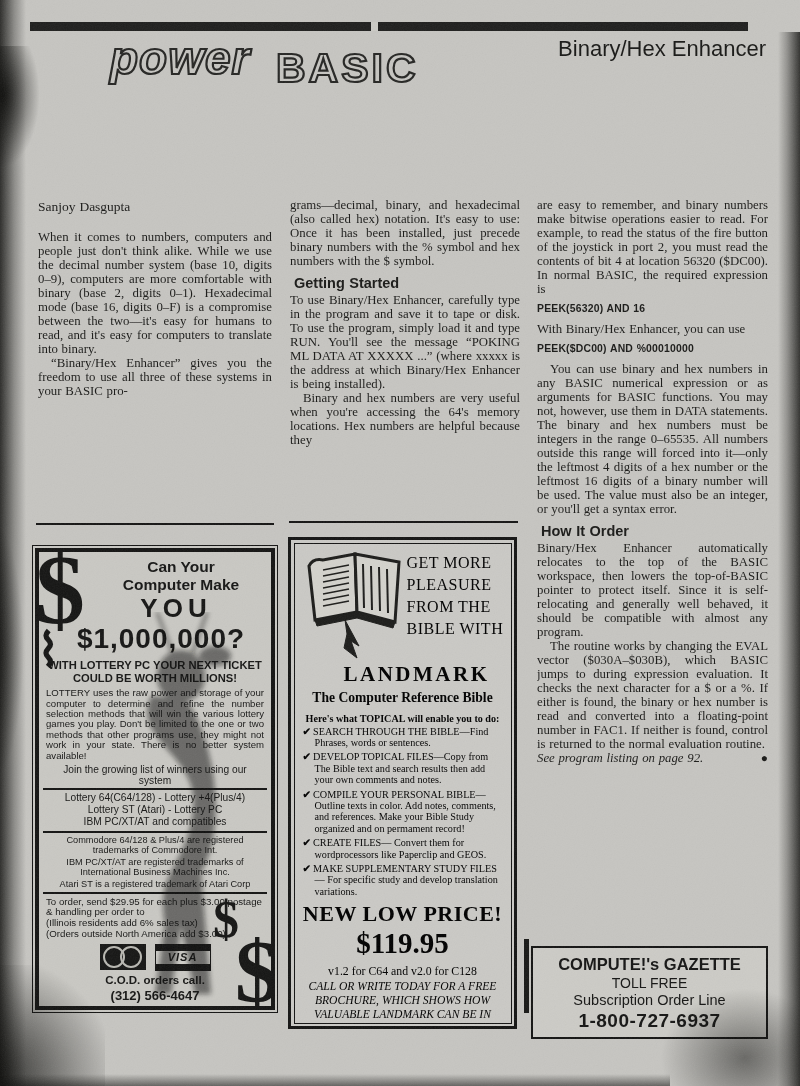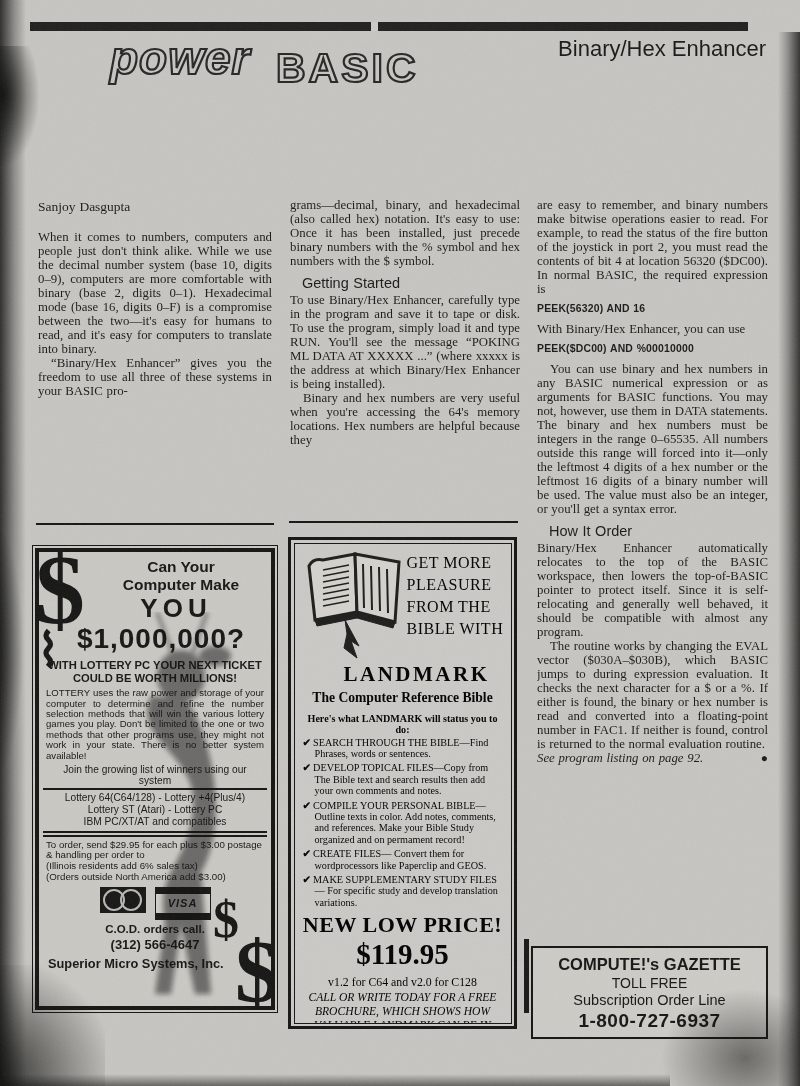--- a/index.html
+++ b/index.html
@@ -32,22 +32,22 @@
              font-size:22px;color:#181816;z-index:3;}
   
   .col{position:absolute;text-align:justify;font-size:12.8px;line-height:14px;word-spacing:.5px;overflow:hidden;}
   #col1{left:38px;top:200px;width:234px;height:320px;}
   #col2{left:290px;top:198px;width:230px;height:322px;}
   #col3{left:537px;top:198px;width:231px;height:742px;}
   .byline{font-size:13.5px;margin:0 0 16px;text-align:left;}
   .deck{font-weight:bold;font-style:italic;font-size:13.6px;line-height:15.4px;margin:0 0 17px;}
   p.body{margin:0;}
   p.indent{text-indent:13px;}
-  .section-head{font-family:"Liberation Sans",sans-serif;font-weight:400;font-size:14.5px;
-                margin:8px 12px 3px;text-align:left;}
+  .section-head{font-family:"Liberation Sans",sans-serif;font-weight:700;font-size:14.5px;
+                margin:8px 4px 3px;text-align:left;}
   .code{font-family:"Liberation Sans",sans-serif;font-weight:700;font-size:10.4px;margin:6px 0;
         text-align:left;letter-spacing:.2px;}
   .see{font-style:italic;margin-top:2px;}
   .end-dot{float:right;font-style:normal;font-size:12px;line-height:14px;}
   .colrule{position:absolute;background:#151514;height:2px;z-index:2;}
   #rule1{left:36px;top:523px;width:238px;}
   #rule2{left:289px;top:521px;width:229px;}
   
   #lottery{position:absolute;left:32px;top:545px;width:246px;height:468px;box-sizing:border-box;
            border:1.5px solid #141413;padding:2px;z-index:4;background:rgba(206,205,200,.35);}
@@ -61,21 +61,21 @@
   .lot-join{font-size:10.2px;text-align:center;margin:3px 0 2px;}
   .lrule{border:0;border-top:2.5px solid #141413;margin:2px -3px;}
   .lot-products{text-align:center;font-size:10.2px;line-height:12.2px;margin:2px 0;}
   .lot-tm{text-align:center;font-size:9.2px;line-height:10.2px;margin:2px 0;}
   .lot-tm div{margin-bottom:2px;}
   .lot-order{font-size:9.7px;line-height:10.8px;margin:3px 0 2px;text-align:left;}
   .cards{display:flex;justify-content:center;gap:9px;margin:4px 0 3px;}
   .mc{width:46px;height:26px;background:#161615;position:relative;}
   .mc i{position:absolute;width:18px;height:18px;border:2.5px solid #b9b8b2;border-radius:50%;top:2px;}
   .mc i.c1{left:3px;} .mc i.c2{left:20px;}
-  .visa{width:56px;height:33px;border:1.5px solid #161615;background:#cfcec9;position:relative;
+  .visa{width:56px;height:27px;border:1.5px solid #161615;background:#cfcec9;position:relative;
         display:flex;align-items:center;justify-content:center;box-sizing:border-box;}
   .visa::before{content:"";position:absolute;top:0;left:0;right:0;height:6px;background:#161615;}
   .visa::after{content:"";position:absolute;bottom:0;left:0;right:0;height:6px;background:#161615;}
   .visa span{font-style:italic;font-weight:700;font-size:11px;letter-spacing:1px;color:#161615;}
   .lot-cod{text-align:center;font-weight:700;font-size:11.5px;margin:2px 0 2px;}
   .lot-phone{text-align:center;font-weight:700;font-size:13px;margin:0 0 5px;}
   .lot-company-row{display:flex;align-items:center;gap:9px;margin:2px 0 0 2px;}
   .lot-name{font-weight:700;font-size:12.8px;line-height:14px;}
   .dollar-top{position:absolute;left:-4px;top:-12px;font-family:"Liberation Serif",serif;font-weight:700;
        font-size:100px;line-height:1;color:#151514;z-index:1;}
@@ -190,20 +190,25 @@
       <div class="lot-sub">WITH LOTTERY PC YOUR NEXT TICKET COULD BE WORTH MILLIONS!</div>
       <div class="lot-body">LOTTERY uses the raw power and storage of your computer to determine and refine the number selection methods that will win the various lottery games you play. Don't be limited to the one or two methods that other programs use, they might not work in your state. There is no better system available!</div>
       <div class="lot-join">Join the growing list of winners using our system</div>
       <hr class="lrule">
       <div class="lot-products">
         <div>Lottery 64(C64/128) - Lottery +4(Plus/4)</div>
         <div>Lottery ST (Atari) - Lottery PC</div>
         <div>IBM PC/XT/AT and compatibles</div>
       </div>
       <hr class="lrule">
+      <div class="lot-tm">
+        <div>Commodore 64/128 &amp; Plus/4 are registered trademarks of Commodore Int.</div>
+        <div>IBM PC/XT/AT are registered trademarks of International Business Machines Inc.</div>
+        <div>Atari ST is a registered trademark of Atari Corp</div>
+      </div>
       <hr class="lrule">
       <div class="lot-order">
         <div>To order, send $29.95 for each plus $3.00 postage &amp; handling per order to</div>
         <div>(Illinois residents add 6% sales tax)</div>
         <div>(Orders outside North America add $3.00)</div>
       </div>
       <div class="cards">
         <div class="mc">
             <i class="c1"></i>
             <i class="c2"></i>
@@ -238,21 +243,21 @@
             <path d="M16 72 L58 64 L96 74 L94 80 L58 70 L18 78 Z" fill="#1c1c1a" stroke-width="1"></path>
             <path d="M24 22 l26 -5 M24 28 l26 -5 M24 34 l26 -5 M24 40 l26 -5 M24 46 l26 -5 M24 52 l26 -5 M24 58 l26 -5" stroke-width="1.3"></path>
             <path d="M64 16 l1 44 M72 18 l1 44 M80 19 l1 44 M88 21 l1 44" stroke-width="2"></path>
             <path d="M46 72 L60 98 L52 93 L58 110 L45 100 L48 86 Z" fill="#1c1c1a" stroke-width="1"></path>
           </g>
         </svg>
         <div class="lm-tagline">GET MORE PLEASURE FROM THE BIBLE WITH</div>
       </div>
       <div class="lm-brand">LANDMARK</div>
       <div class="lm-subtitle">The Computer Reference Bible</div>
-      <div class="lm-intro">Here's what LANDMARK will status you to do:</div>
+      <div class="lm-intro">Here's what TOPICAL will enable you to do:</div>
       <div class="lm-item">
         <span class="chk">✔</span><span>SEARCH THROUGH THE BIBLE—Find Phrases, words or sentences.</span>
       </div>
       <div class="lm-item">
         <span class="chk">✔</span><span>DEVELOP TOPICAL FILES—Copy from The Bible text and search results then add your own comments and notes.</span>
       </div>
       <div class="lm-item">
         <span class="chk">✔</span><span>COMPILE YOUR PERSONAL BIBLE— Outline texts in color. Add notes, comments, and references. Make your Bible Study organized and on permament record!</span>
       </div>
       <div class="lm-item">

